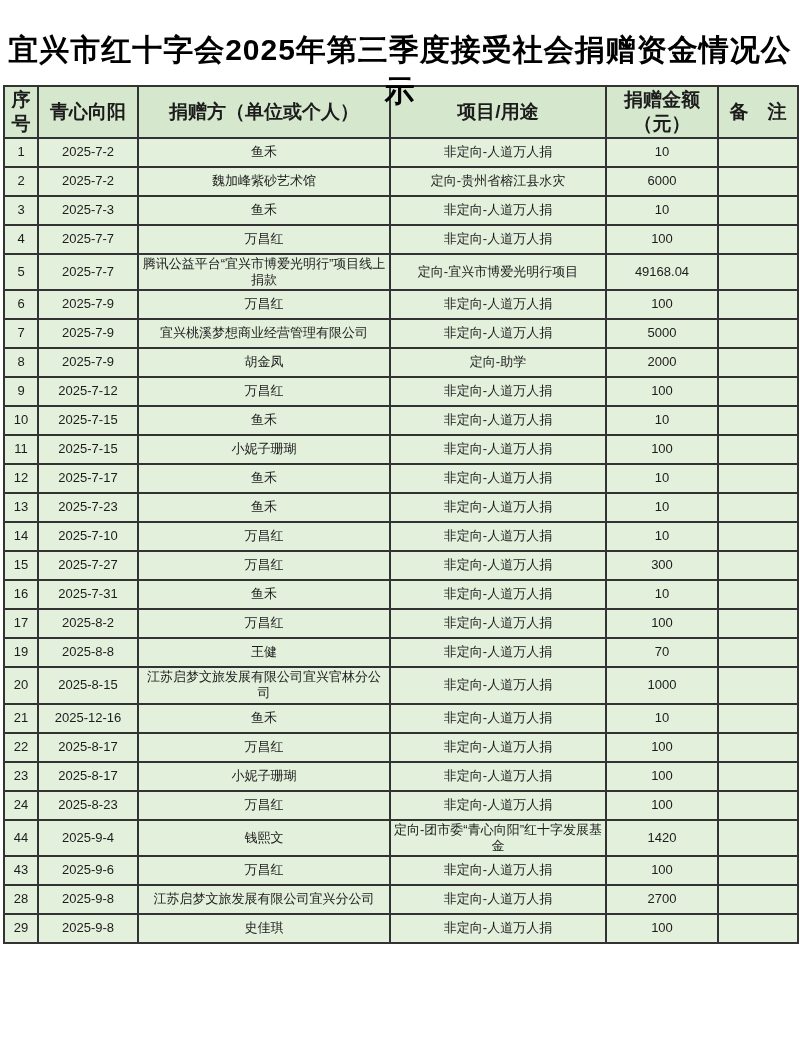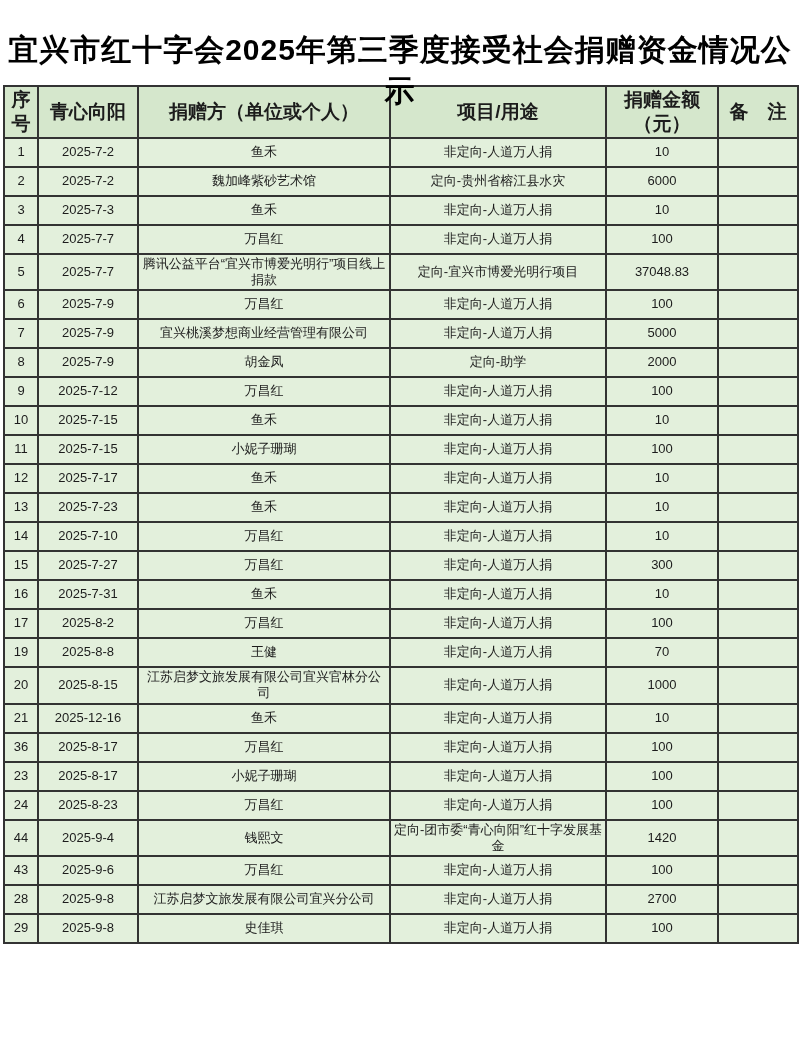--- a/index.html
+++ b/index.html
@@ -107,21 +107,21 @@
           <td>万昌红</td>
           <td>非定向-人道万人捐</td>
           <td>100</td>
           <td></td>
         </tr>
         <tr>
           <td>5</td>
           <td>2025-7-7</td>
           <td>腾讯公益平台“宜兴市博爱光明行”项目线上捐款</td>
           <td>定向-宜兴市博爱光明行项目</td>
-          <td>37048.83</td>
+          <td>49168.04</td>
           <td></td>
         </tr>
         <tr>
           <td>6</td>
           <td>2025-7-9</td>
           <td>万昌红</td>
           <td>非定向-人道万人捐</td>
           <td>100</td>
           <td></td>
         </tr>
@@ -231,21 +231,21 @@
         </tr>
         <tr>
           <td>21</td>
           <td>2025-12-16</td>
           <td>鱼禾</td>
           <td>非定向-人道万人捐</td>
           <td>10</td>
           <td></td>
         </tr>
         <tr>
-          <td>36</td>
+          <td>22</td>
           <td>2025-8-17</td>
           <td>万昌红</td>
           <td>非定向-人道万人捐</td>
           <td>100</td>
           <td></td>
         </tr>
         <tr>
           <td>23</td>
           <td>2025-8-17</td>
           <td>小妮子珊瑚</td>

